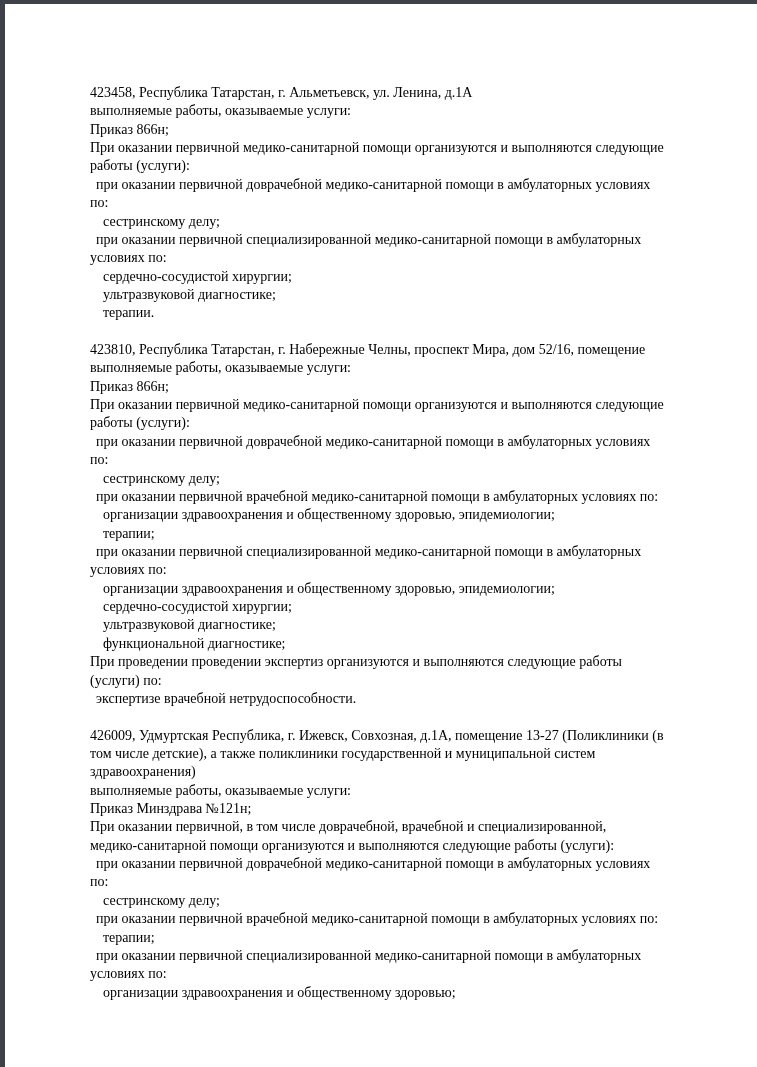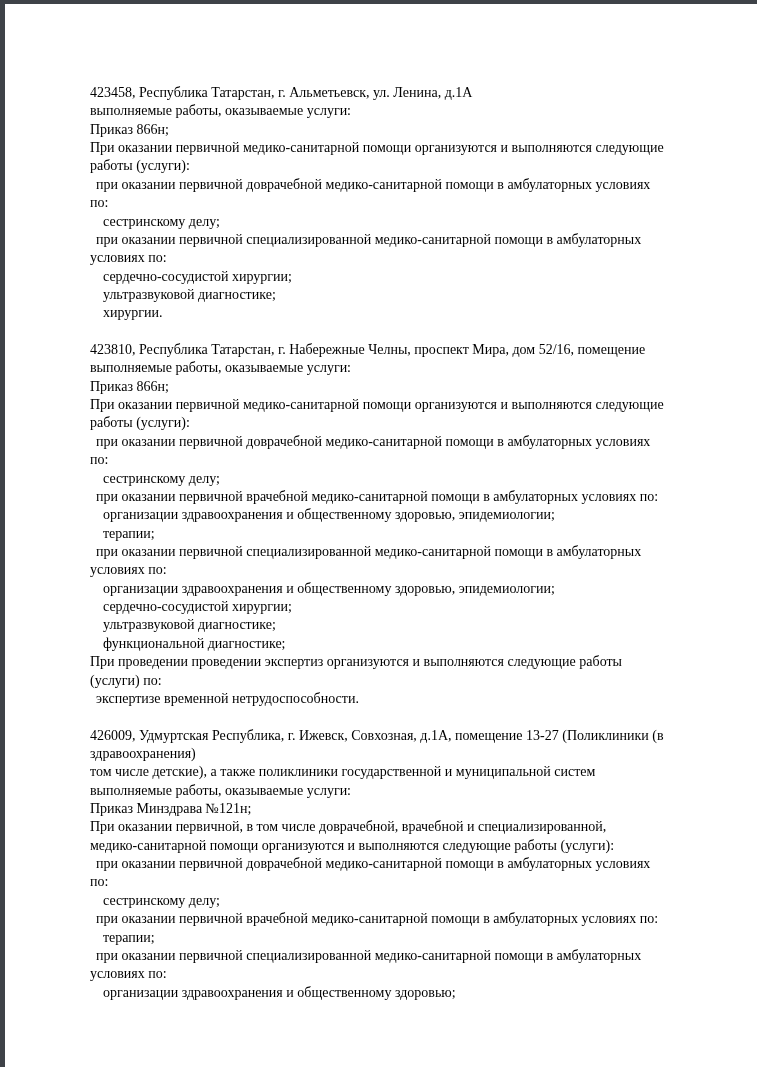--- a/index.html
+++ b/index.html
@@ -52,21 +52,21 @@
       <div class="line ind-0">Приказ 866н;</div>
       <div class="line ind-0">При оказании первичной медико-санитарной помощи организуются и выполняются следующие</div>
       <div class="line ind-0">работы (услуги):</div>
       <div class="line ind-1">при оказании первичной доврачебной медико-санитарной помощи в амбулаторных условиях</div>
       <div class="line ind-0">по:</div>
       <div class="line ind-2">сестринскому делу;</div>
       <div class="line ind-1">при оказании первичной специализированной медико-санитарной помощи в амбулаторных</div>
       <div class="line ind-0">условиях по:</div>
       <div class="line ind-2">сердечно-сосудистой хирургии;</div>
       <div class="line ind-2">ультразвуковой диагностике;</div>
-      <div class="line ind-2">хирургии.</div>
+      <div class="line ind-2">терапии.</div>
     </div>
     <div class="section">
       <div class="line ind-0">423810, Республика Татарстан, г. Набережные Челны, проспект Мира, дом 52/16, помещение</div>
       <div class="line ind-0">выполняемые работы, оказываемые услуги:</div>
       <div class="line ind-0">Приказ 866н;</div>
       <div class="line ind-0">При оказании первичной медико-санитарной помощи организуются и выполняются следующие</div>
       <div class="line ind-0">работы (услуги):</div>
       <div class="line ind-1">при оказании первичной доврачебной медико-санитарной помощи в амбулаторных условиях</div>
       <div class="line ind-0">по:</div>
       <div class="line ind-2">сестринскому делу;</div>
@@ -74,26 +74,26 @@
       <div class="line ind-2">организации здравоохранения и общественному здоровью, эпидемиологии;</div>
       <div class="line ind-2">терапии;</div>
       <div class="line ind-1">при оказании первичной специализированной медико-санитарной помощи в амбулаторных</div>
       <div class="line ind-0">условиях по:</div>
       <div class="line ind-2">организации здравоохранения и общественному здоровью, эпидемиологии;</div>
       <div class="line ind-2">сердечно-сосудистой хирургии;</div>
       <div class="line ind-2">ультразвуковой диагностике;</div>
       <div class="line ind-2">функциональной диагностике;</div>
       <div class="line ind-0">При проведении проведении экспертиз организуются и выполняются следующие работы</div>
       <div class="line ind-0">(услуги) по:</div>
-      <div class="line ind-1">экспертизе временной нетрудоспособности.</div>
+      <div class="line ind-1">экспертизе врачебной нетрудоспособности.</div>
     </div>
     <div class="section">
       <div class="line ind-0">426009, Удмуртская Республика, г. Ижевск, Совхозная, д.1А, помещение 13-27 (Поликлиники (в</div>
+      <div class="line ind-0">том числе детские), а также поликлиники государственной и муниципальной систем</div>
       <div class="line ind-0">здравоохранения)</div>
-      <div class="line ind-0">том числе детские), а также поликлиники государственной и муниципальной систем</div>
       <div class="line ind-0">выполняемые работы, оказываемые услуги:</div>
       <div class="line ind-0">Приказ Минздрава №121н;</div>
       <div class="line ind-0">При оказании первичной, в том числе доврачебной, врачебной и специализированной,</div>
       <div class="line ind-0">медико-санитарной помощи организуются и выполняются следующие работы (услуги):</div>
       <div class="line ind-1">при оказании первичной доврачебной медико-санитарной помощи в амбулаторных условиях</div>
       <div class="line ind-0">по:</div>
       <div class="line ind-2">сестринскому делу;</div>
       <div class="line ind-1">при оказании первичной врачебной медико-санитарной помощи в амбулаторных условиях по:</div>
       <div class="line ind-2">терапии;</div>
       <div class="line ind-1">при оказании первичной специализированной медико-санитарной помощи в амбулаторных</div>

